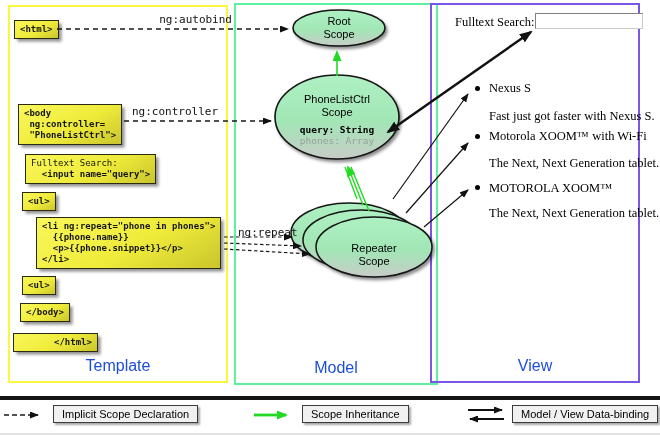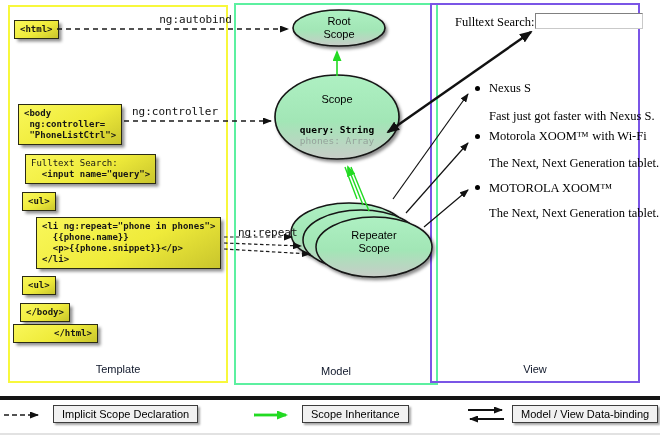--- a/index.html
+++ b/index.html
@@ -1,20 +1,20 @@
 <!DOCTYPE html>
 <html><head>
 <meta charset="utf-8">
 <style>
   html,body{margin:0;padding:0;background:#fff;}
   .canvas{position:relative;width:660px;height:435px;background:#fff;
           font-family:"Liberation Sans",sans-serif;overflow:hidden;}
   .col{position:absolute;border:2px solid;background:transparent;z-index:0;}
   .col-label{position:absolute;left:0;width:100%;text-align:center;bottom:6px;
-             font-size:11px;color:#0f172a;}
+             font-size:16px;color:#1d4ed8;}
   .cbox{position:absolute;z-index:2;
         background:linear-gradient(150deg,#f9f75a 0%,#efeb3a 55%,#c9c52c 100%);
         border:1px solid #2b2b15;box-shadow:2.5px 2.5px 3px rgba(0,0,0,.45);
         padding:3px 5px;font-family:"DejaVu Sans Mono",monospace;font-size:9px;
         line-height:11px;color:#161616;white-space:pre;font-weight:bold;}
   .fw-n{font-weight:normal;}
   .anno{position:absolute;z-index:2;font-family:"DejaVu Sans Mono",monospace;
         font-size:11px;color:#111;white-space:nowrap;}
   .scope-title{position:absolute;z-index:2;text-align:center;font-size:11px;
                line-height:13px;color:#000;}
@@ -76,40 +76,41 @@
   <div class="cbox" style="left:25px;top:154px;"><div class="fw-n">Fulltext Search:</div><div>  &lt;input name="query"&gt;</div></div>
 
   <div class="cbox" style="left:22px;top:192px;"><span>&lt;ul&gt;</span></div>
 
   <div class="cbox" style="left:36px;top:217px;"><div>&lt;li ng:repeat="phone in phones"&gt;</div><div>  {{phone.name}}</div><div>  &lt;p&gt;{{phone.snippet}}&lt;/p&gt;</div><div>&lt;/li&gt;</div></div>
 
   <div class="cbox" style="left:22px;top:276px;"><span>&lt;ul&gt;</span></div>
 
   <div class="cbox" style="left:20px;top:303px;"><span>&lt;/body&gt;</span></div>
 
-  <div class="cbox" style="left:13px;top:324px;padding-left:40px;"><span>&lt;/html&gt;</span></div>
+  <div class="cbox" style="left:13px;top:333px;padding-left:40px;"><span>&lt;/html&gt;</span></div>
 
   <div class="anno" style="left:146px;top:13px;width:86px;text-align:right;">ng:autobind</div>
   <div class="anno" style="left:132px;top:105px;width:86px;text-align:right;">ng:controller</div>
   <div class="anno" style="left:238px;top:226px;">ng:repeat</div>
 
   <div class="scope-title" style="left:294px;top:15px;width:90px;">
     <div>Root</div>
     <div>Scope</div>
   </div>
 
   <div class="scope-title" style="left:277px;top:93px;width:120px;">
+    <div>PhoneListCtrl</div>
     <div>Scope</div>
   </div>
   <div class="scope-prop" style="left:277px;top:124px;width:120px;">
     <div style="font-weight:bold;color:#000;">query: String</div>
     <div style="color:#95a29b;">phones: Array</div>
   </div>
 
-  <div class="scope-title" style="left:314px;top:229px;width:120px;">
+  <div class="scope-title" style="left:314px;top:242px;width:120px;">
     <div>Repeater</div>
     <div>Scope</div>
   </div>
 
   <div class="serif" style="left:455px;top:15px;">Fulltext Search:</div>
   <input class="search-input" style="left: 535px; top: 13px;" type="text" value="">
 
   <div class="bullet" style="left:475px;top:86px;"></div>
   <div class="serif" style="left:489px;top:81px;">Nexus S</div>
   <div class="serif" style="left:489px;top:109px;">Fast just got faster with Nexus S.</div>

